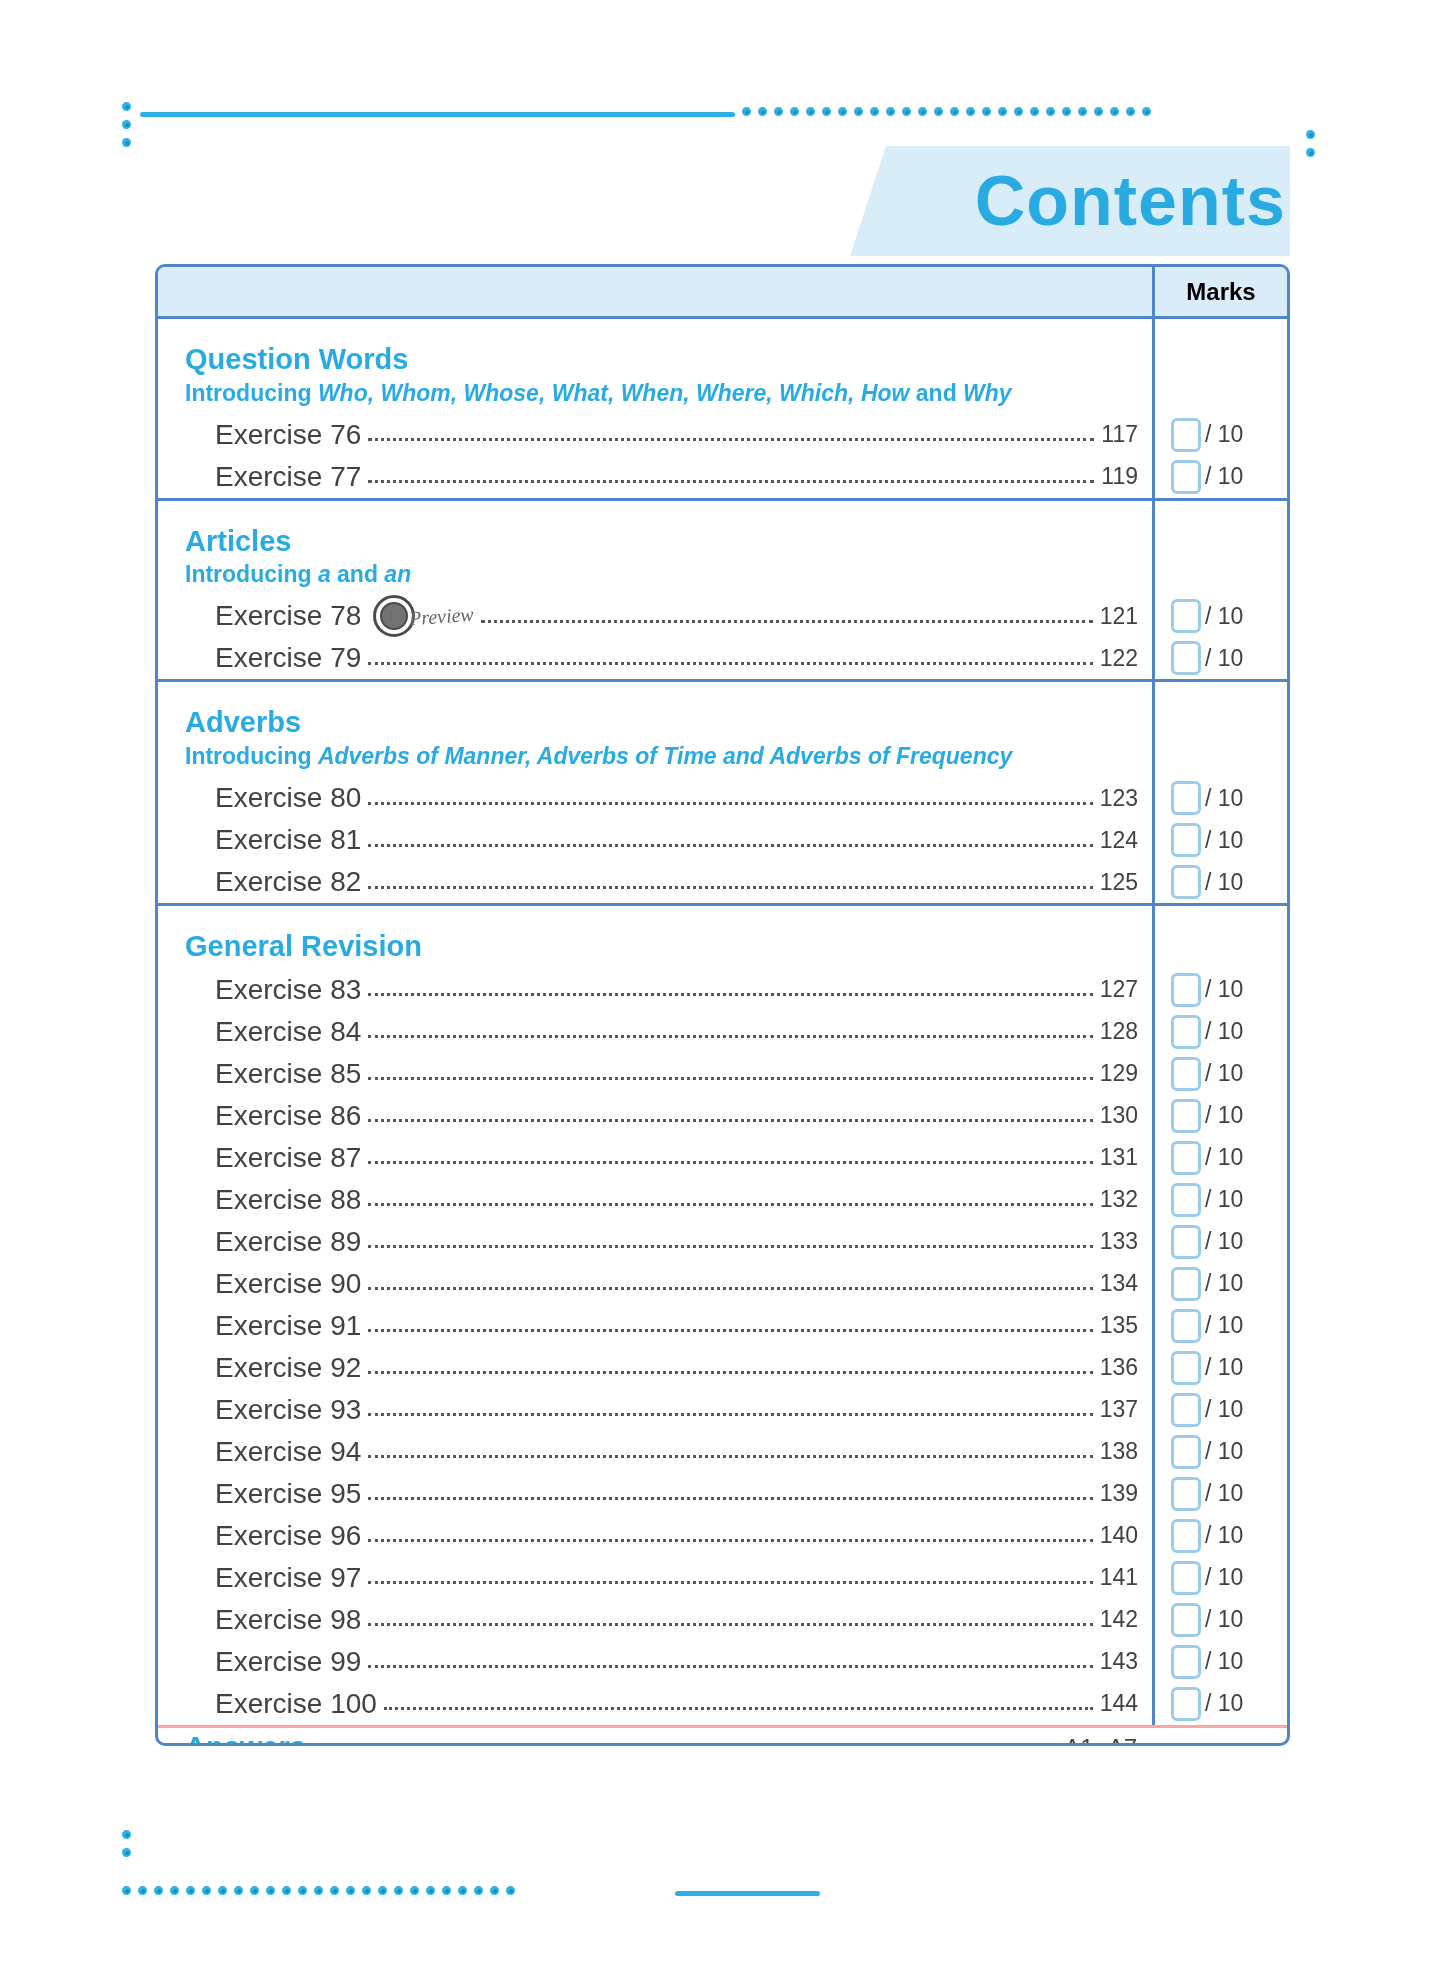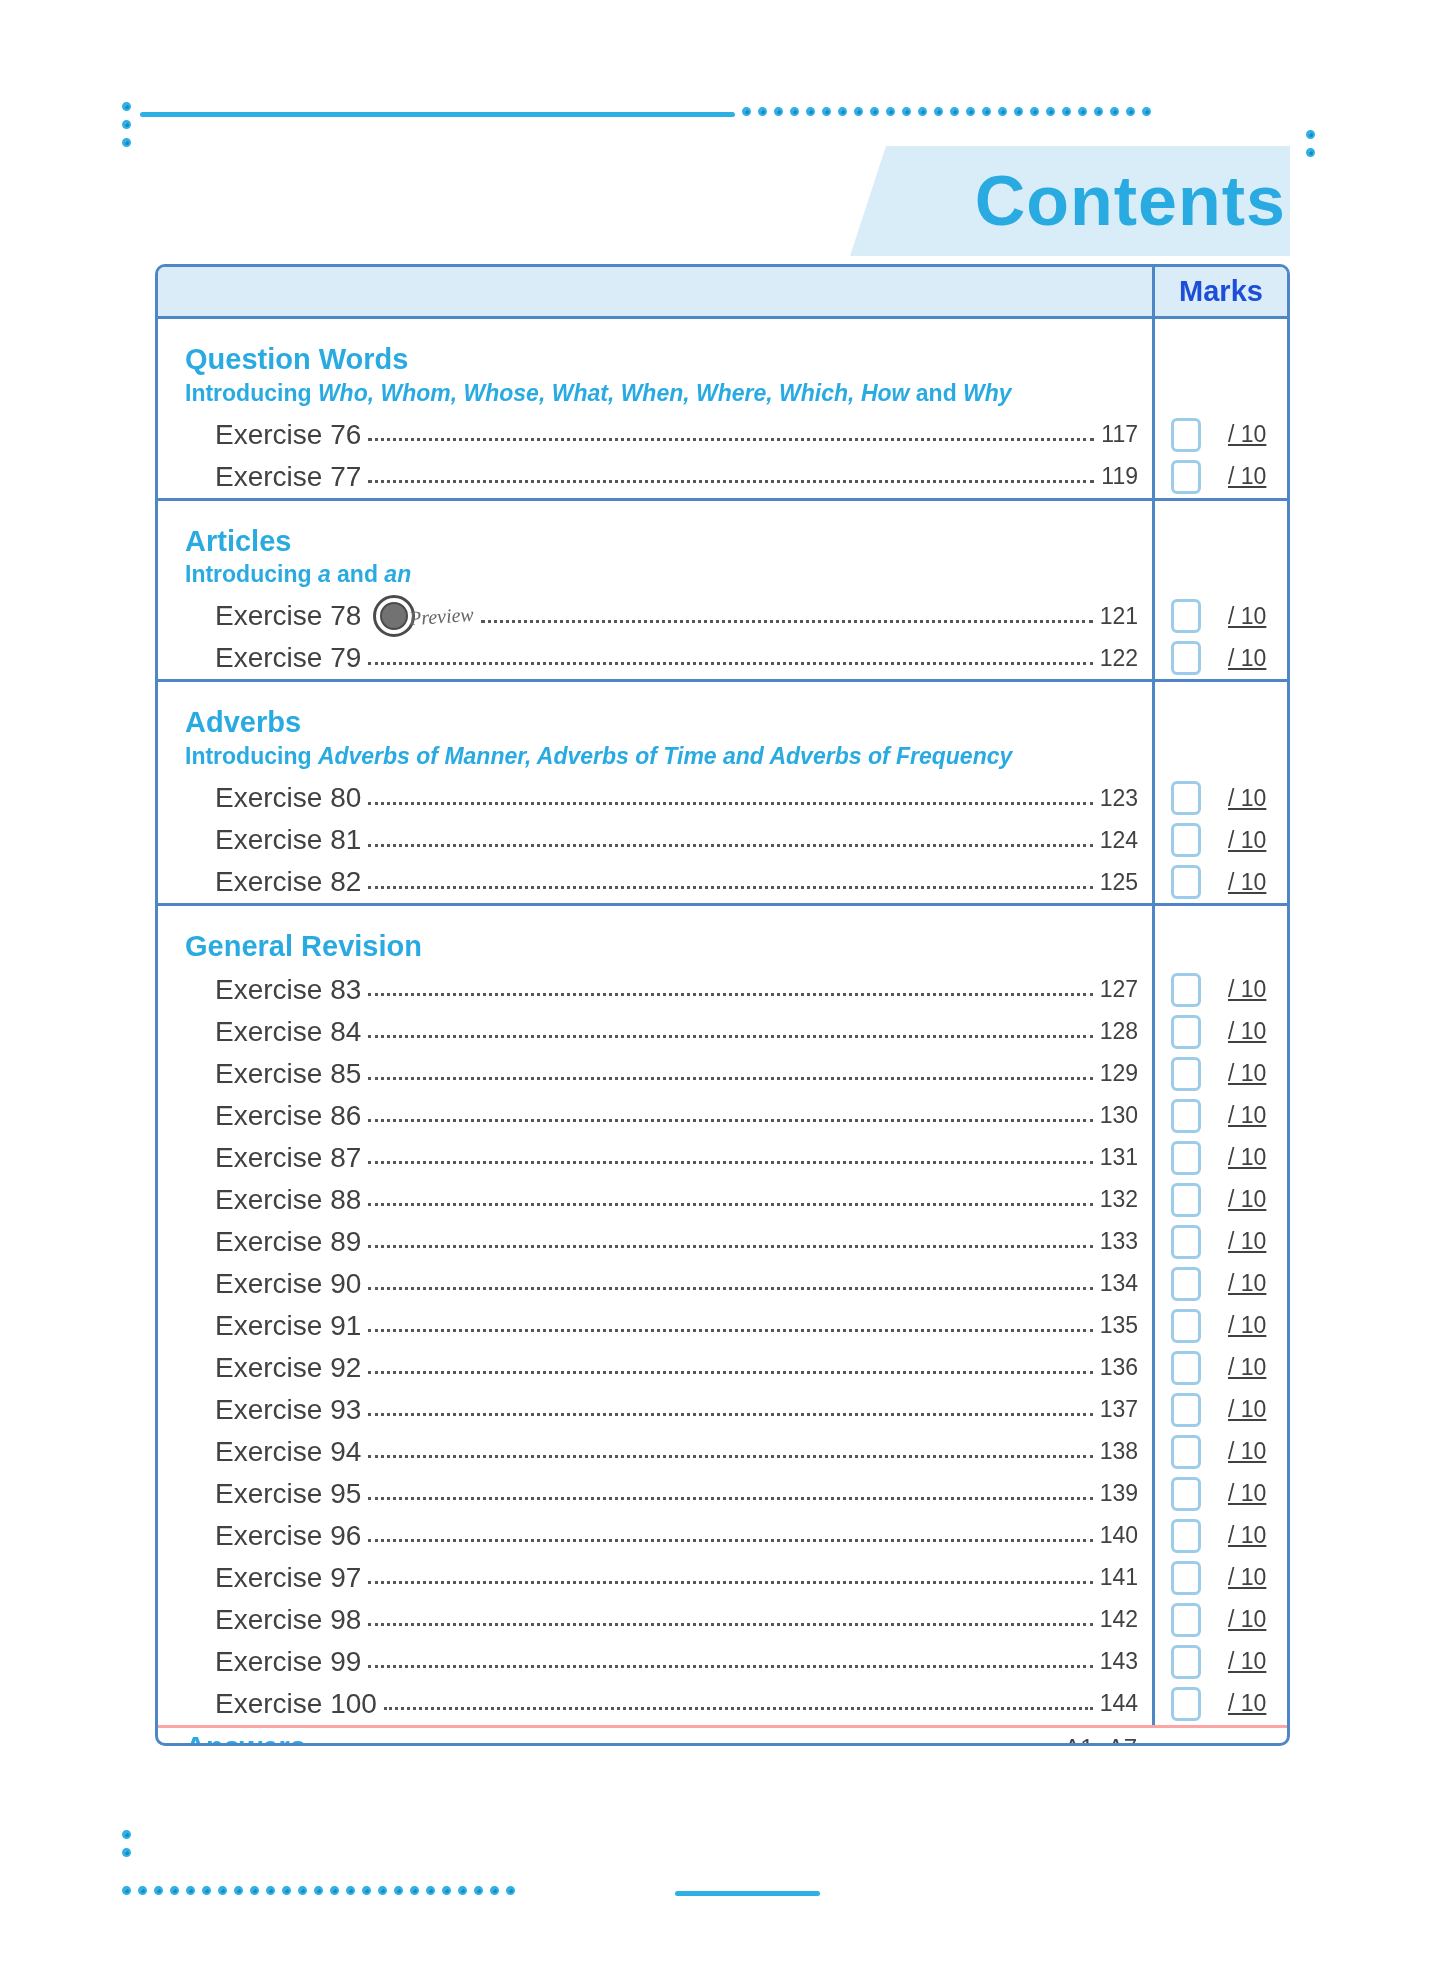--- a/index.html
+++ b/index.html
@@ -48,32 +48,32 @@
   }
   .toc-header {
     display:flex; height:52px; flex-shrink:0;
     background:#D9ECF8; border-bottom:3px solid #4E86C6;
   }
   .main-col { flex:1; }
   .marks-col {
     width:135px; border-left:3px solid #4E86C6;
     display:flex; align-items:center; justify-content:center;
   }
-  .marks-header-label { color:#1d4ed8; font-weight:bold; font-size:29px; }
+  .marks-header-label { color:#000000; font-weight:bold; font-size:24px; }
 
   .toc-body { flex:1; display:flex; flex-direction:column; }
 
   .section { border-top:3px solid #4E86C6; }
   .section:first-child { border-top:none; }
 
   .row { display:flex; align-items:stretch; }
   .row-main { flex:1; min-width:0; }
   .row-marks {
     width:135px; border-left:3px solid #4E86C6; flex-shrink:0;
-    display:flex; align-items:center; padding-left:16px; gap:27px;text-decoration:underline;
+    display:flex; align-items:center; padding-left:16px; gap:4px;
   }
   .head-main { padding:11px 14px 5px 27px; }
   .section-heading {
     font-size:29px; font-weight:800; color:#29ABE2; line-height:1.2;margin-top:12px;
   }
   .section-subtitle {
     font-size:23px; font-weight:700; color:#29ABE2; line-height:1.3; margin-top:2px;
   }
   .ital { font-style:italic; }
 

